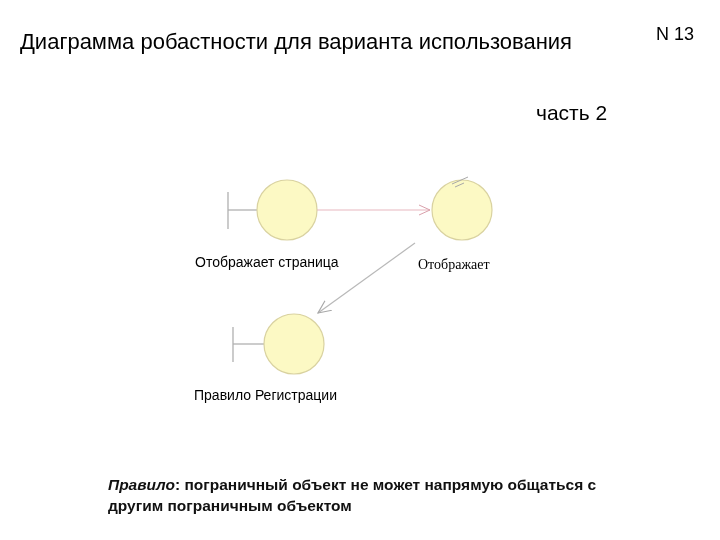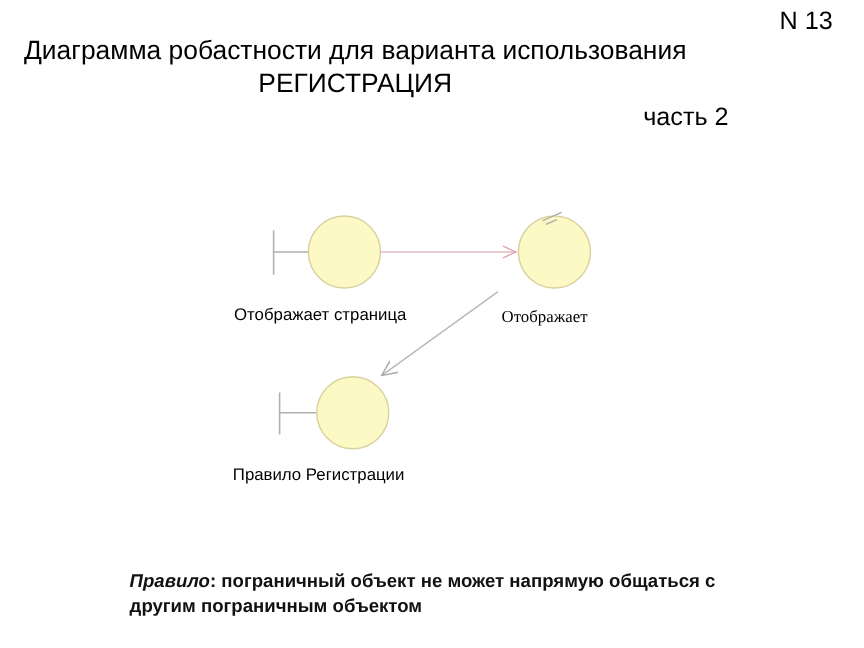--- a/index.html
+++ b/index.html
@@ -1,43 +1,42 @@
 <!DOCTYPE html>
 <html><head>
   <meta charset="utf-8">
   <style>
     html, body { margin: 0; padding: 0; }
     body {
       width: 720px; height: 540px; background: #ffffff; position: relative; overflow: hidden;
       font-family: "Liberation Sans", sans-serif; color: #000;
     }
-    .slide-num { position: absolute; right: 26px; top: 6px; font-size: 21px; }
+    .slide-num { position: absolute; right: 26px; top: 24px; font-size: 18px; }
     .title {
       position: absolute; left: 0; width: 592px; top: 28px; text-align: center;
       font-size: 22px; line-height: 28px;
     }
     .title .line1 { display: block; padding-left: 0; }
     .title .line2 { display: block; }
-    .part { position: absolute; left: 536px; top: 86px; font-size: 21px; }
+    .part { position: absolute; left: 536px; top: 101px; font-size: 21px; }
     svg.diagram { position: absolute; left: 0; top: 0; }
     .label { position: absolute; font-size: 14px; white-space: nowrap; }
     .rule {
       position: absolute; left: 108px; top: 474px; width: 520px;
       font-size: 15.5px; font-weight: bold; line-height: 21px; color: #111;
     }
     .rule em { font-style: italic; }
   </style>
 </head>
 <body>
 
 <div class="slide-num">N 13</div>
 
 <div class="title">
   <span class="line1">Диаграмма робастности для варианта использования</span>
-  <span class="line2">РЕГИСТРАЦИЯ</span>
 </div>
 <div class="part">часть 2</div>
 
 <svg class="diagram" width="720" height="540" viewBox="0 0 720 540">
   <defs>
     <marker id="arrowPink" viewBox="0 0 12 12" refX="11" refY="6" markerWidth="12" markerHeight="12" markerUnits="userSpaceOnUse" orient="auto">
       <path d="M0,1 L11,6 L0,11" fill="none" stroke="#d9a0ab" stroke-width="1"></path>
     </marker>
     <marker id="arrowGray" viewBox="0 0 12 12" refX="11" refY="6" markerWidth="14" markerHeight="14" markerUnits="userSpaceOnUse" orient="auto">
       <path d="M0,1 L11,6 L0,11" fill="none" stroke="#a8a8a8" stroke-width="1"></path>

